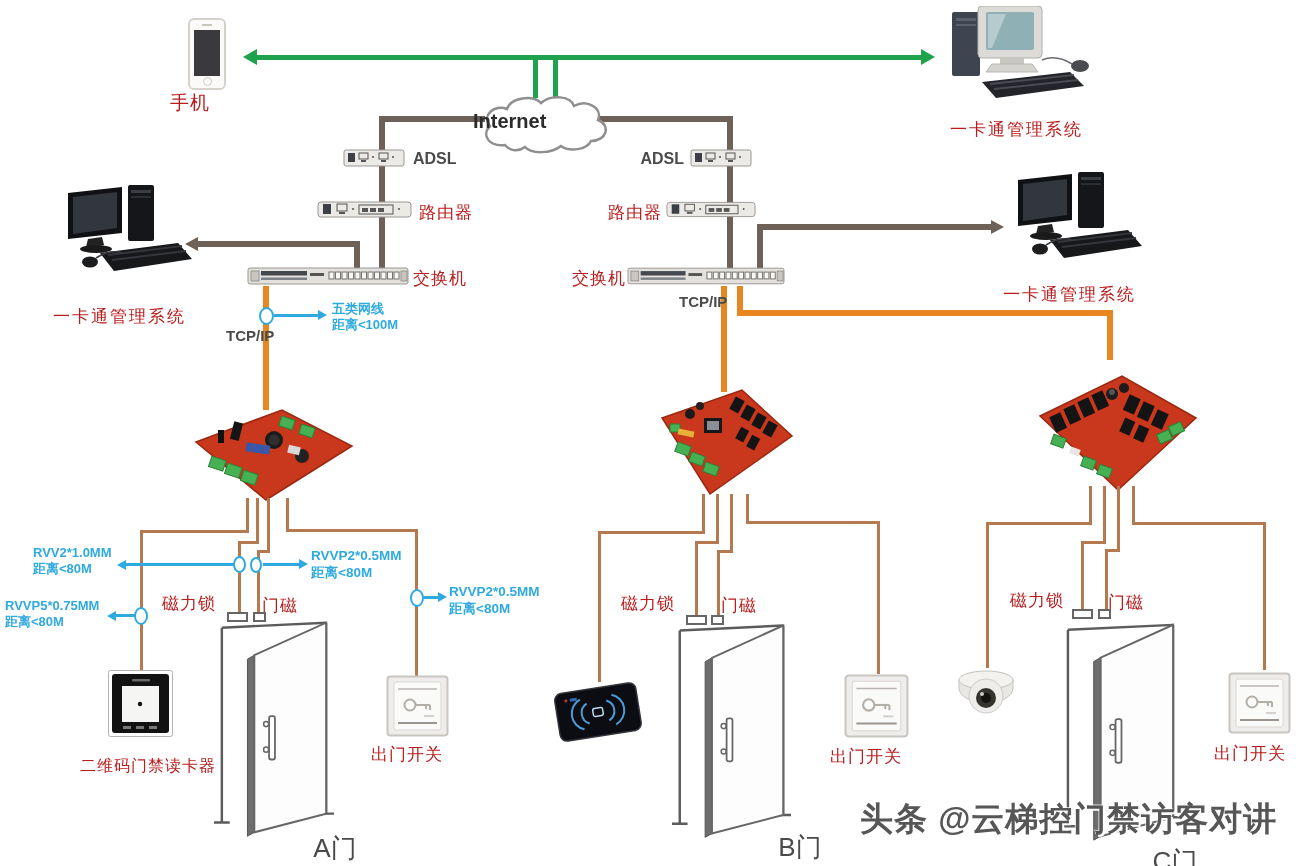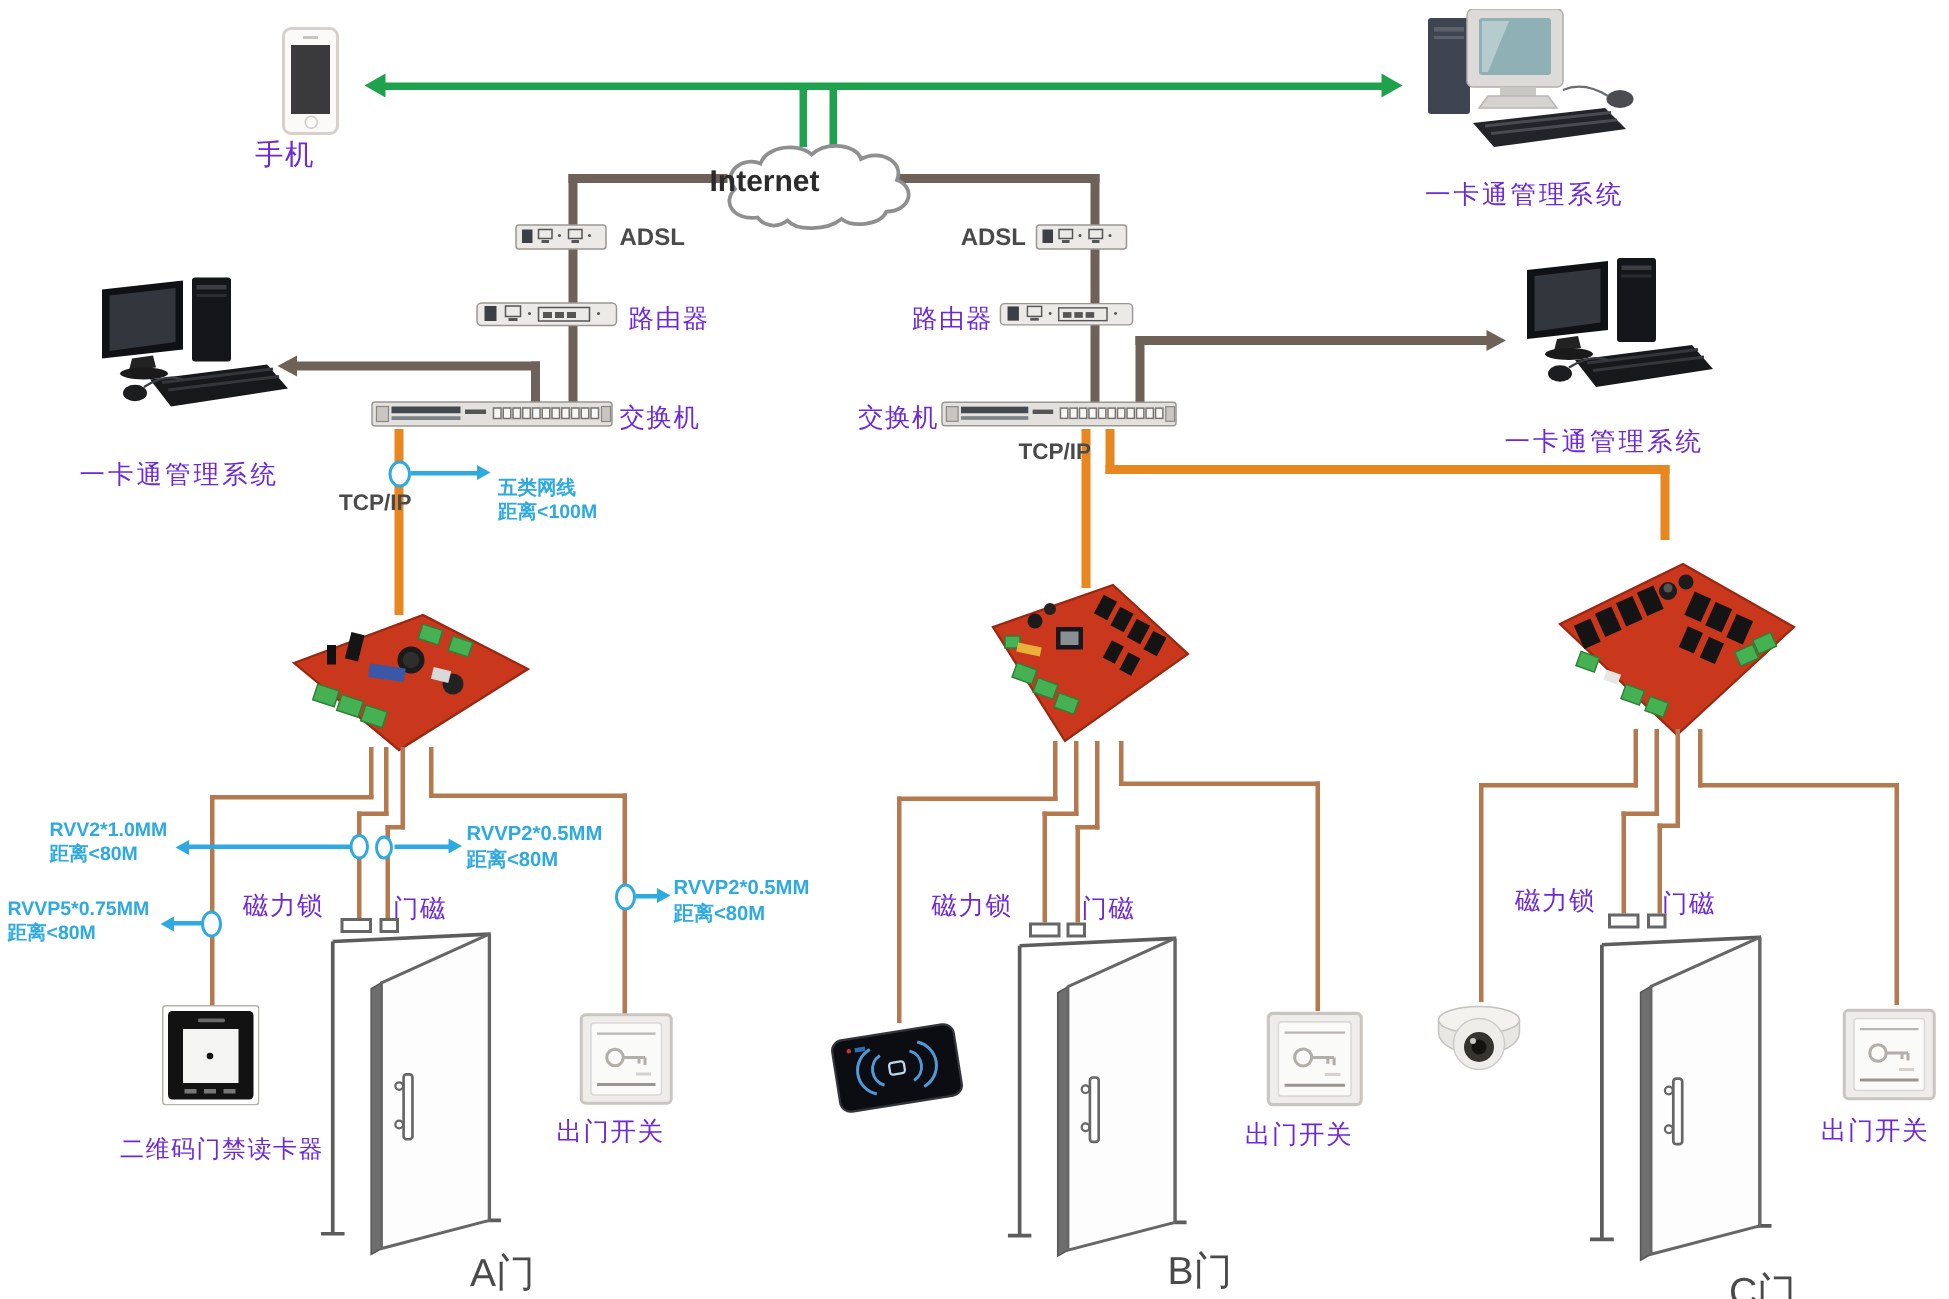--- a/index.html
+++ b/index.html
@@ -6,21 +6,21 @@
   #stage{position:relative;width:1299px;height:866px;background:#fff;overflow:hidden;
          font-family:"Liberation Sans",sans-serif;}
   .abs{position:absolute;}
   .ln{position:absolute;}
   .green{background:var(--green,#1fa24d);}
   .brown{background:var(--brown,#6e6157);}
   .orange{background:var(--orange,#e8861f);}
   .wire{background:var(--wire,#b5794f);}
   .blueln{background:var(--blue,#2faae0);}
   .arr{position:absolute;width:0;height:0;border-style:solid;border-color:transparent;}
-  .lbl{position:absolute;color:#6d28d9;font-family:Liberation Sans, sans-serif;
+  .lbl{position:absolute;color:#b91c1c;font-family:Liberation Sans, sans-serif;
        font-size:17px;letter-spacing:1px;white-space:nowrap;}
   .lat{position:absolute;font-family:"Liberation Sans",sans-serif;font-weight:bold;
        color:#4a4a4a;font-size:16px;white-space:nowrap;}
   .note{position:absolute;color:var(--blue,#2faae0);font-family:"Liberation Sans",sans-serif;
         font-weight:bold;font-size:13px;line-height:16px;white-space:nowrap;}
   .oval{position:absolute;border:2.5px solid var(--blue,#2faae0);border-radius:50%;background:#fff;box-sizing:border-box;}
   .sensor{position:absolute;background:#fff;border:2px solid #666;box-sizing:border-box;}
   .doorname{position:absolute;color:#4a4a4a;font-size:26px;font-family:"Liberation Sans",sans-serif;
         text-align:center;white-space:nowrap;}
   .ctr{text-align:left;}
@@ -220,21 +220,21 @@
   </svg>
   <div class="lbl ctr" style="left:1003px;top:283px;width:150px;letter-spacing:2px;">一卡通管理系统</div>
 
   <div class="lat" style="left:226px;top:327px;font-size:15px;">TCP/IP</div>
   <div class="lat" style="left:679px;top:293px;font-size:15px;">TCP/IP</div>
 
   <div class="oval" style="left:259px;top:307px;width:15px;height:18px;"></div>
   <div class="ln blueln" style="left:274px;top:314px;width:46px;height:3px;"></div>
   <div class="arr" style="left:318px;top:310px;border-width:5px 0 5px 9px;border-left-color:var(--blue,#2faae0);"></div>
   <div class="note" style="left:332px;top:301px;">
-    <span style="display:block;margin-top:16px;">五类网线</span>
+    <span style="display:block;">五类网线</span>
     <span style="display:block;">距离&lt;100M</span>
   </div>
 
   <svg class="abs" style="left:182px;top:402px;" width="176" height="100" viewBox="0 0 176 100">
     <polygon points="14,40 100,8 170,44 84,98" fill="#c9371c" stroke="#992811" stroke-width="1.5"></polygon>
     <g fill="#45b152" stroke="#2e8038" stroke-width="1">
       <rect x="28" y="56" width="15" height="11" transform="rotate(18 35 61)"></rect>
       <rect x="44" y="63" width="15" height="11" transform="rotate(18 51 68)"></rect>
       <rect x="60" y="70" width="15" height="11" transform="rotate(18 67 75)"></rect>
       <rect x="118" y="24" width="14" height="10" transform="rotate(18 125 29)"></rect>
@@ -490,14 +490,15 @@
     <line x1="12" y1="14" x2="51" y2="14" stroke="#b9b5b0" stroke-width="1.5"></line>
     <line x1="12" y1="48" x2="51" y2="48" stroke="#9a968f" stroke-width="2"></line>
     <circle cx="24" cy="30" r="5.5" fill="none" stroke="#b2aea8" stroke-width="2"></circle>
     <line x1="29.5" y1="30" x2="44" y2="30" stroke="#b2aea8" stroke-width="2"></line>
     <line x1="40" y1="30" x2="40" y2="34" stroke="#b2aea8" stroke-width="2"></line>
     <line x1="44" y1="30" x2="44" y2="35" stroke="#b2aea8" stroke-width="2"></line>
     <rect x="38" y="40" width="10" height="2" fill="#d5d2cd"></rect>
   </svg>
   <div class="lbl ctr" style="left:1214px;top:742px;width:96px;">出门开关</div>
 
+  <div id="watermark" style="left:860px;top:797px;">头条 @云梯控门禁访客对讲</div>
 
 </div>
 
 </body></html>

